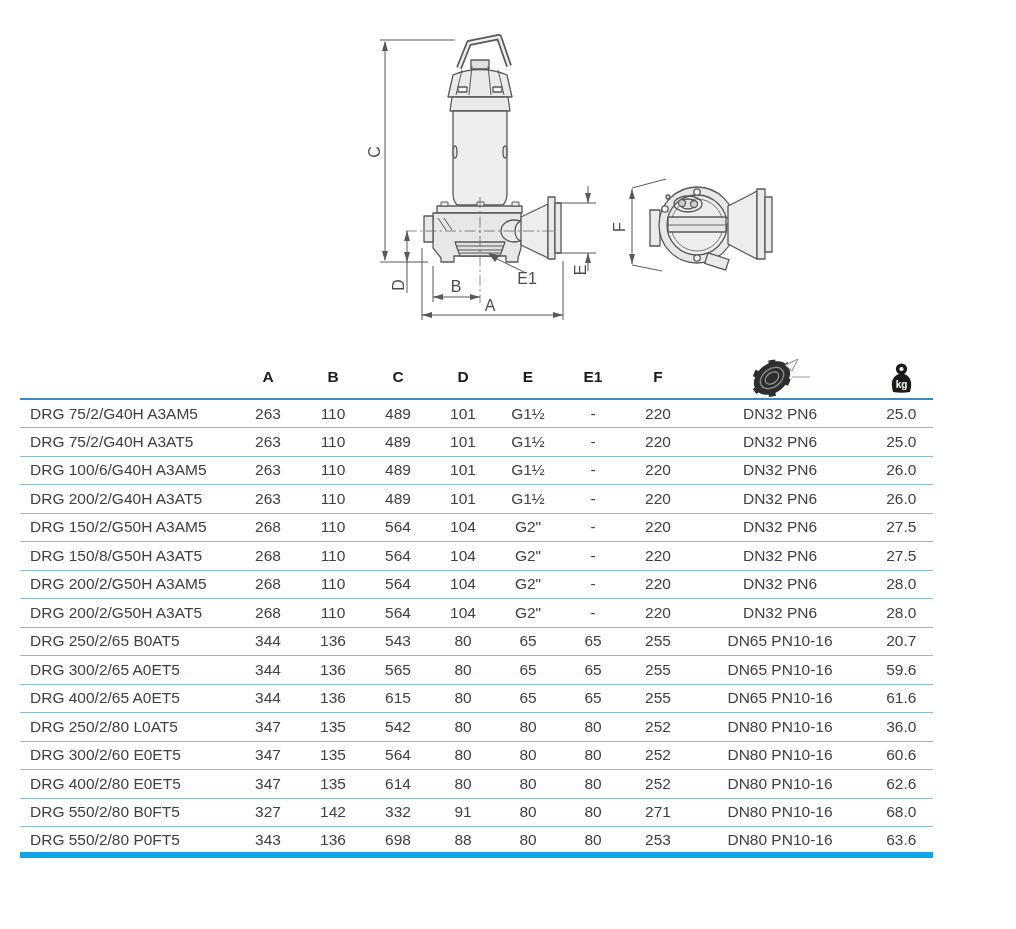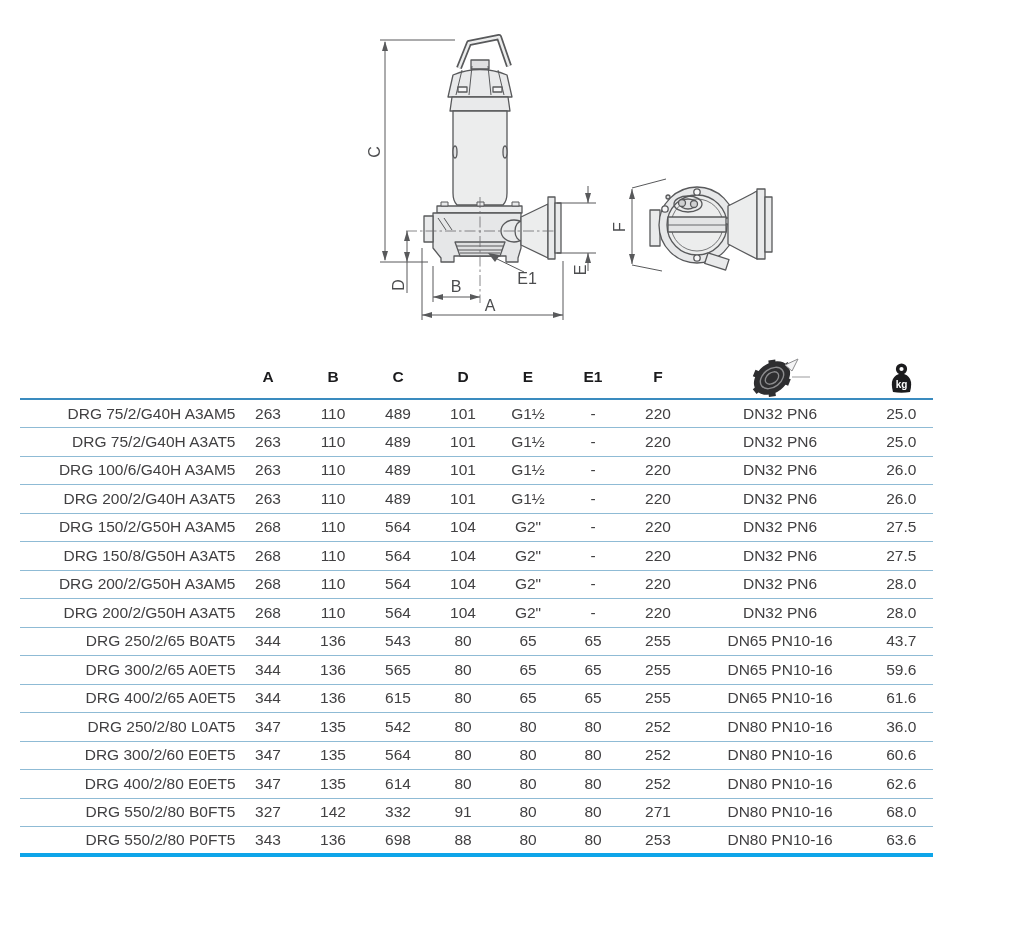--- a/index.html
+++ b/index.html
@@ -16,22 +16,22 @@
     font-size:15.5px; font-weight:bold; color:#1b1b1d;
     border-bottom:2px solid #3a8bbf; padding:0;
   }
   table.spec th.model-col { text-align:left; padding-left:10px; }
   table.spec td {
     height:28.5px; vertical-align:middle; text-align:center;
     font-size:15.5px; color:#414042;
     border-bottom:1px solid #8fbbd5; padding:0;
     white-space:nowrap; overflow:hidden;
   }
-  table.spec td:first-child { text-align:right; padding-left:10px; }
-  table.spec tr:last-child td { border-bottom:4px solid #0ea5e9; }
+  table.spec td:first-child { text-align:left; padding-left:10px; }
+  table.spec tr:last-child td { border-bottom:6px solid #0ea5e9; }
   .icon-box { display:flex; align-items:center; justify-content:center;text-align:right; }
   svg text { font-family:"Liberation Sans", sans-serif; }
 </style>
 </head>
 <body>
 
 <div class="page">
 
   <div class="drawings">
   <svg width="1016" height="345" viewBox="0 0 1016 345" xmlns="http://www.w3.org/2000/svg">
@@ -328,21 +328,21 @@
           <tr>
             <td>DRG 250/2/65 B0AT5</td>
             <td>344</td>
             <td>136</td>
             <td>543</td>
             <td>80</td>
             <td>65</td>
             <td>65</td>
             <td>255</td>
             <td>DN65 PN10-16</td>
-            <td>43.7</td>
+            <td>20.7</td>
           </tr>
           <tr>
             <td>DRG 300/2/65 A0ET5</td>
             <td>344</td>
             <td>136</td>
             <td>565</td>
             <td>80</td>
             <td>65</td>
             <td>65</td>
             <td>255</td>

